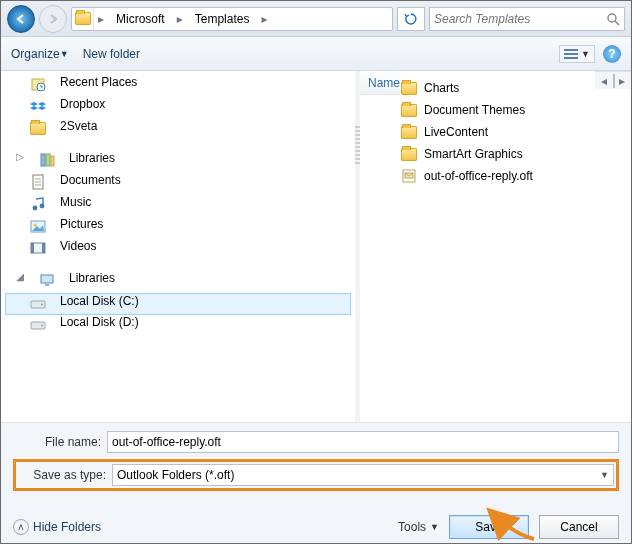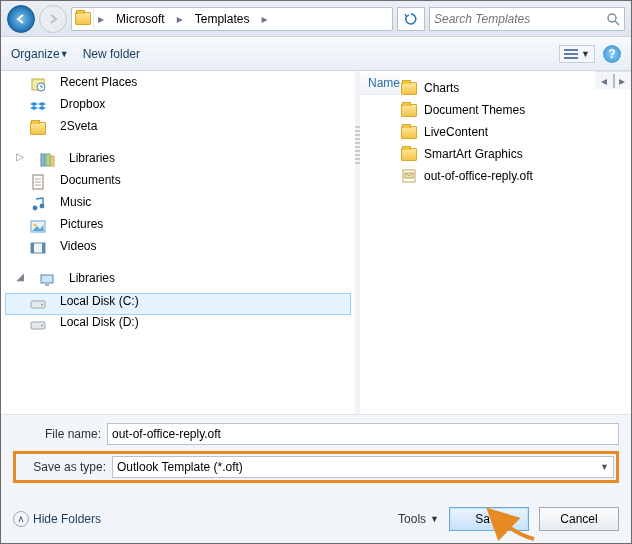--- a/index.html
+++ b/index.html
@@ -46,21 +46,21 @@
 
 .right-pane { flex: 1; display: flex; }
 .right-header { height: 24px; border-bottom: 1px solid #e2e6eb; display: flex; align-items: center; padding-left: 8px; color: #2d6ea9; background: linear-gradient(#fdfefe,#eff3f7); }
 .right-list { flex: 1; padding: 6px 0; }
 .right-item { display: flex; align-items: center; height: 22px; gap: 6px; cursor: pointer; }
 .right-hscroll { height: 18px; border-top: 1px solid #dde2e8; display: flex; align-items: center; background: #f3f5f8; }
 .hs-arrow { width: 18px; text-align: center; color: #6d7783; cursor: pointer; }
 .hs-track { flex: 1; height: 14px; background: #e8ebef; position: relative; }
 .hs-thumb { position: absolute; left: 0; top: 0; height: 100%; width: 38%; background: linear-gradient(#d9dee5,#c6cdd6); border: 1px solid #b5bdc7; }
 
-.footer { padding: 8px 12px 12px 12px; border-top: 1px solid #dfe4ea; background: #f2f5f9; }
+.footer { padding: 8px 12px 4px 12px; border-top: 1px solid #dfe4ea; background: #f2f5f9; }
 .row { display: flex; align-items: center; gap: 6px; margin-bottom: 6px; }
 .row label { width: 88px; text-align: right; color: #303438; }
 .text-input, .dropdown { flex: 1; height: 22px; border: 1px solid #b9c2cc; background: #fff; padding: 0 4px; display: flex; align-items: center; }
 .dropdown { justify-content: space-between; cursor: pointer; }
 .highlight-box { border: 3px solid #e88a24; padding: 2px; }
 .highlight-box .row { margin-bottom: 0; }
 
 .foot-controls { display: flex; align-items: center; margin-top: 24px; gap: 10px; }
 .hide-folders { display: flex; align-items: center; gap: 4px; cursor: pointer; color: #1c3e62; }
 .circ { width: 16px; height: 16px; border-radius: 50%; border: 1px solid #9ea9b4; display: flex; align-items: center; justify-content: center; font-size: 10px; }
@@ -298,21 +298,21 @@
     <div class="row">
       <label>File name:</label>
       <div class="text-input">
         <span>out-of-office-reply.oft</span>
       </div>
     </div>
     <div class="highlight-box">
       <div class="row">
         <label>Save as type:</label>
         <div class="dropdown">
-          <span>Outlook Template (*.oft)</span>
+          <span>Outlook Folders (*.oft)</span>
           <span style="font-size:9px;color:#555">▼</span>
         </div>
       </div>
     </div>
     <div class="foot-controls">
       <div class="hide-folders">
         <span class="circ">˄</span>
         <span>Hide Folders</span>
       </div>
       <div class="spacer-flex"></div>

